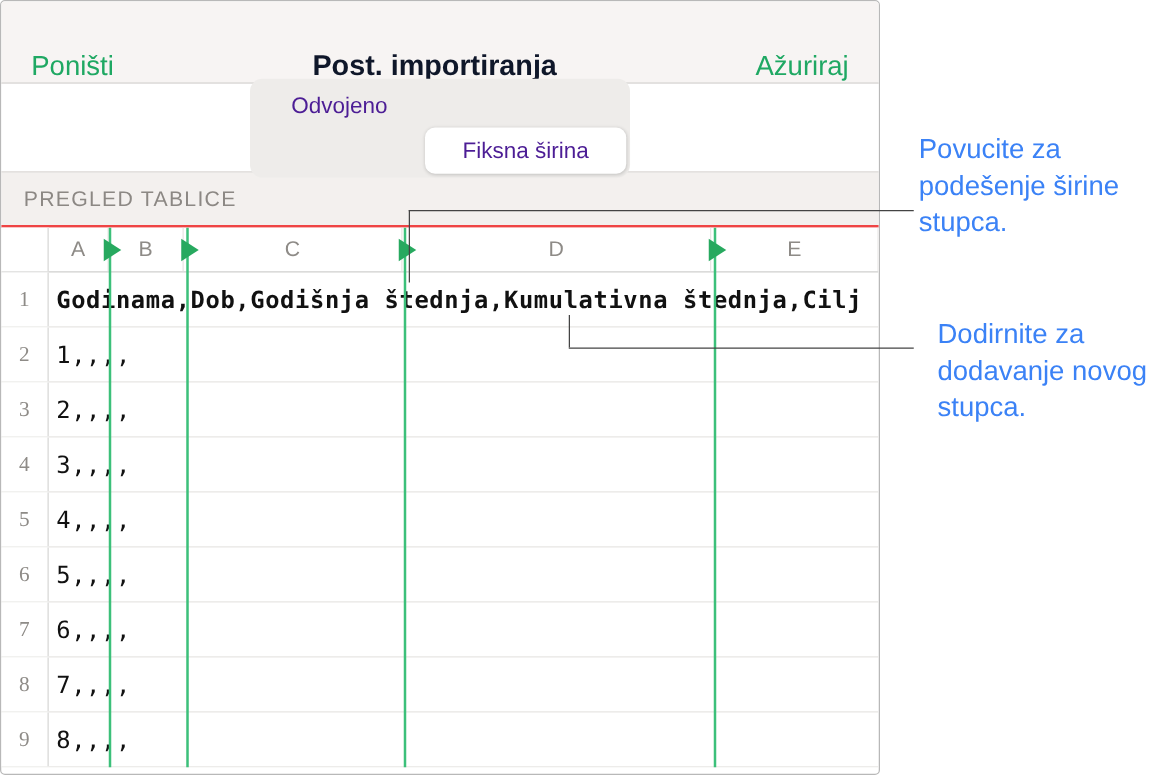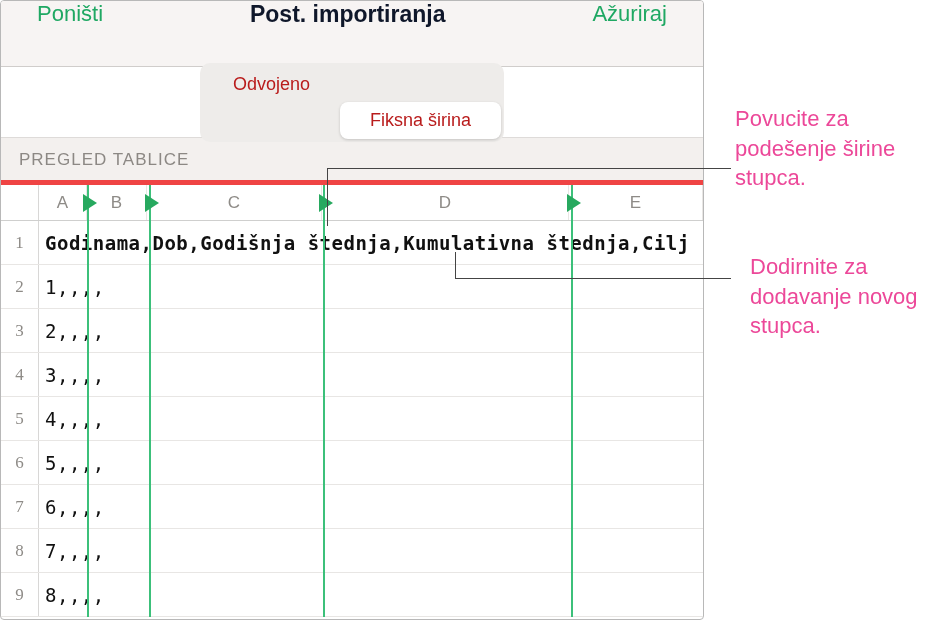--- a/index.html
+++ b/index.html
@@ -19,23 +19,23 @@
     background: #fff;
     border: 1px solid #b8b8b8;
     border-radius: 4px;
     overflow: hidden;
   }
   .header {
     height: 66px;
     background: #f7f4f3;
     border-bottom: 1px solid #d0cdcb;
     display: flex;
-    align-items: flex-start;
+    align-items: flex-end;
     justify-content: space-between;
-    padding: 0 36px;
+    padding: 0 24px;
     gap: 28px;
   }
   .hdr-left, .hdr-right {
     font-size: 22px;
     color: #1fa863;
     cursor: pointer;
   }
   .hdr-right { font-weight: 400; }
   .hdr-title {
     font-size: 23px;
@@ -51,34 +51,34 @@
   }
   .segbar {
     display: flex;
     background: #eeecea;
     border-radius: 10px;
     padding: 3px;
   }
   .seg {
     padding: 8px 30px;
     font-size: 18px;
-    color: #b91c1c;
+    color: #4c1d95;
     border-radius: 8px;
     cursor: pointer;
   }
   .seg.active {
     background: #fff;
     box-shadow: 0 1px 3px rgba(0,0,0,0.18);
     font-weight: 500;
     margin-top: 36px;
   }
   .section-label {
     background: #f3f0ee;
     border-top: 1px solid #dedbd9;
-    border-bottom: 5px solid #ef4444;
+    border-bottom: 2px solid #ef4444;
     padding: 12px 18px 10px;
     font-size: 17px;
     letter-spacing: 1px;
     color: #8c8884;
   }
   .table-wrap {
     position: relative;
     height: 432px;
     overflow: hidden;
   }
@@ -148,21 +148,21 @@
     left: -4px;
     width: 0; height: 0;
     border-top: 9px solid transparent;
     border-bottom: 9px solid transparent;
     border-left: 14px solid #27a95f;
   }
   
   .callout {
     position: absolute;
     font-size: 22px;
-    color: #ec4899;
+    color: #3b82f6;
     line-height: 1.35;
     width: 190px;
   }
   .callout-line {
     position: absolute;
     background: #444;
   }
 </style>
 </head>
 <body>

